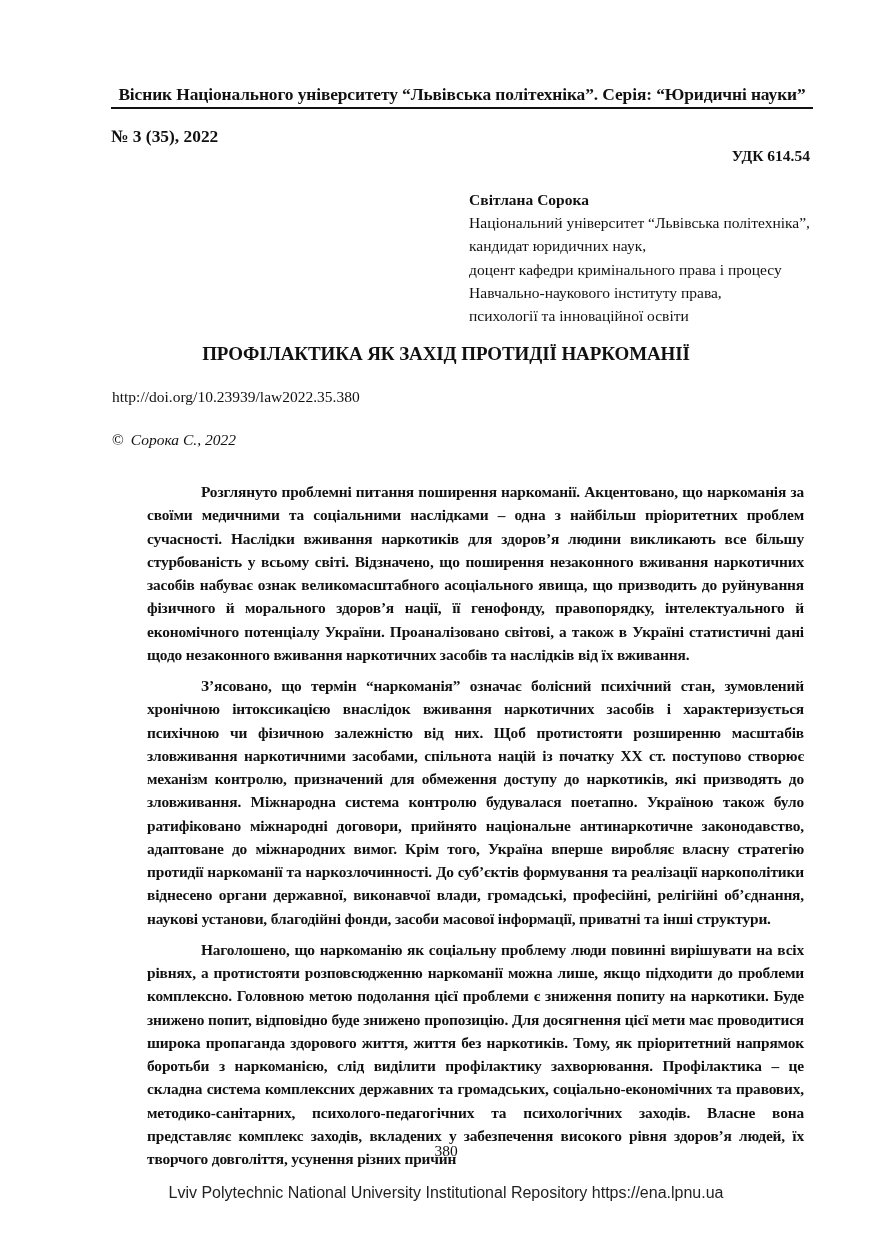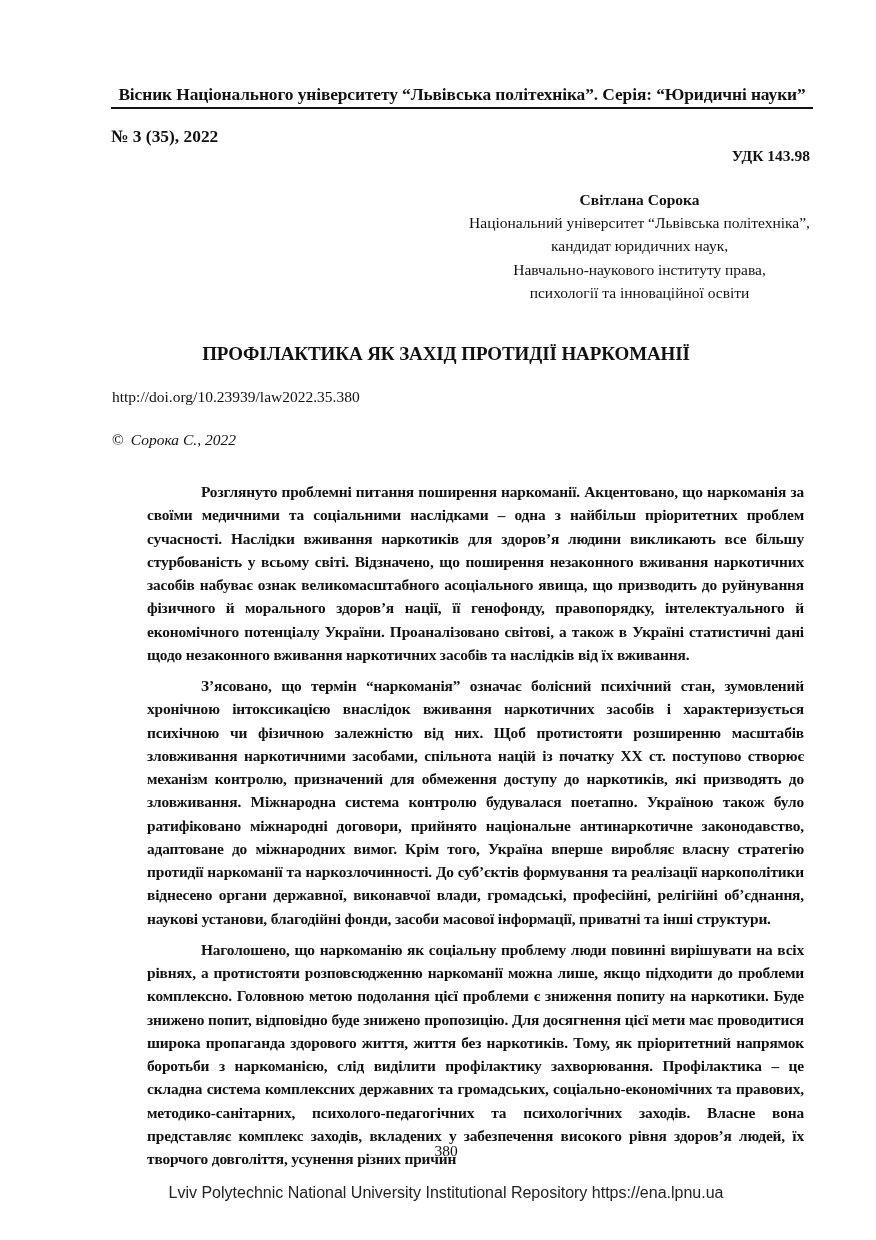--- a/index.html
+++ b/index.html
@@ -51,21 +51,21 @@
       right: 74px;
       top: 146px;
       font-weight: bold;
       font-size: 15.5px;
       line-height: 20px;
     }
     .author-block {
       position: absolute;
       right: 74px;
       top: 188px;
-      text-align: center;
+      text-align: left;
       font-size: 15.5px;
       line-height: 23.2px;
     }
     .author-name {
       font-weight: bold;
     }
     .article-title {
       position: absolute;
       left: 0;
       width: 876px;
@@ -138,26 +138,27 @@
 <body>
 
 <div class="page">
 
   <div class="journal-header">
     <div class="journal-title">Вісник Національного університету “Львівська політехніка”. Серія: “Юридичні науки”</div>
     <div class="journal-rule"></div>
     <div class="journal-issue">№ 3 (35), 2022</div>
   </div>
 
-  <div class="udc">УДК 143.98</div>
+  <div class="udc">УДК 614.54</div>
 
   <div class="author-block">
     <div class="author-name">Світлана Сорока</div>
     <div>Національний університет “Львівська політехніка”,</div>
     <div>кандидат юридичних наук,</div>
+    <div>доцент кафедри кримінального права і процесу</div>
     <div>Навчально-наукового інституту права,</div>
     <div>психології та інноваційної освіти</div>
   </div>
 
   <div class="article-title">ПРОФІЛАКТИКА ЯК ЗАХІД ПРОТИДІЇ НАРКОМАНІЇ</div>
 
   <div class="doi">http://doi.org/10.23939/law2022.35.380</div>
 
   <div class="copyright">
     <span class="sym">©</span><span class="who">Сорока С., 2022</span>

